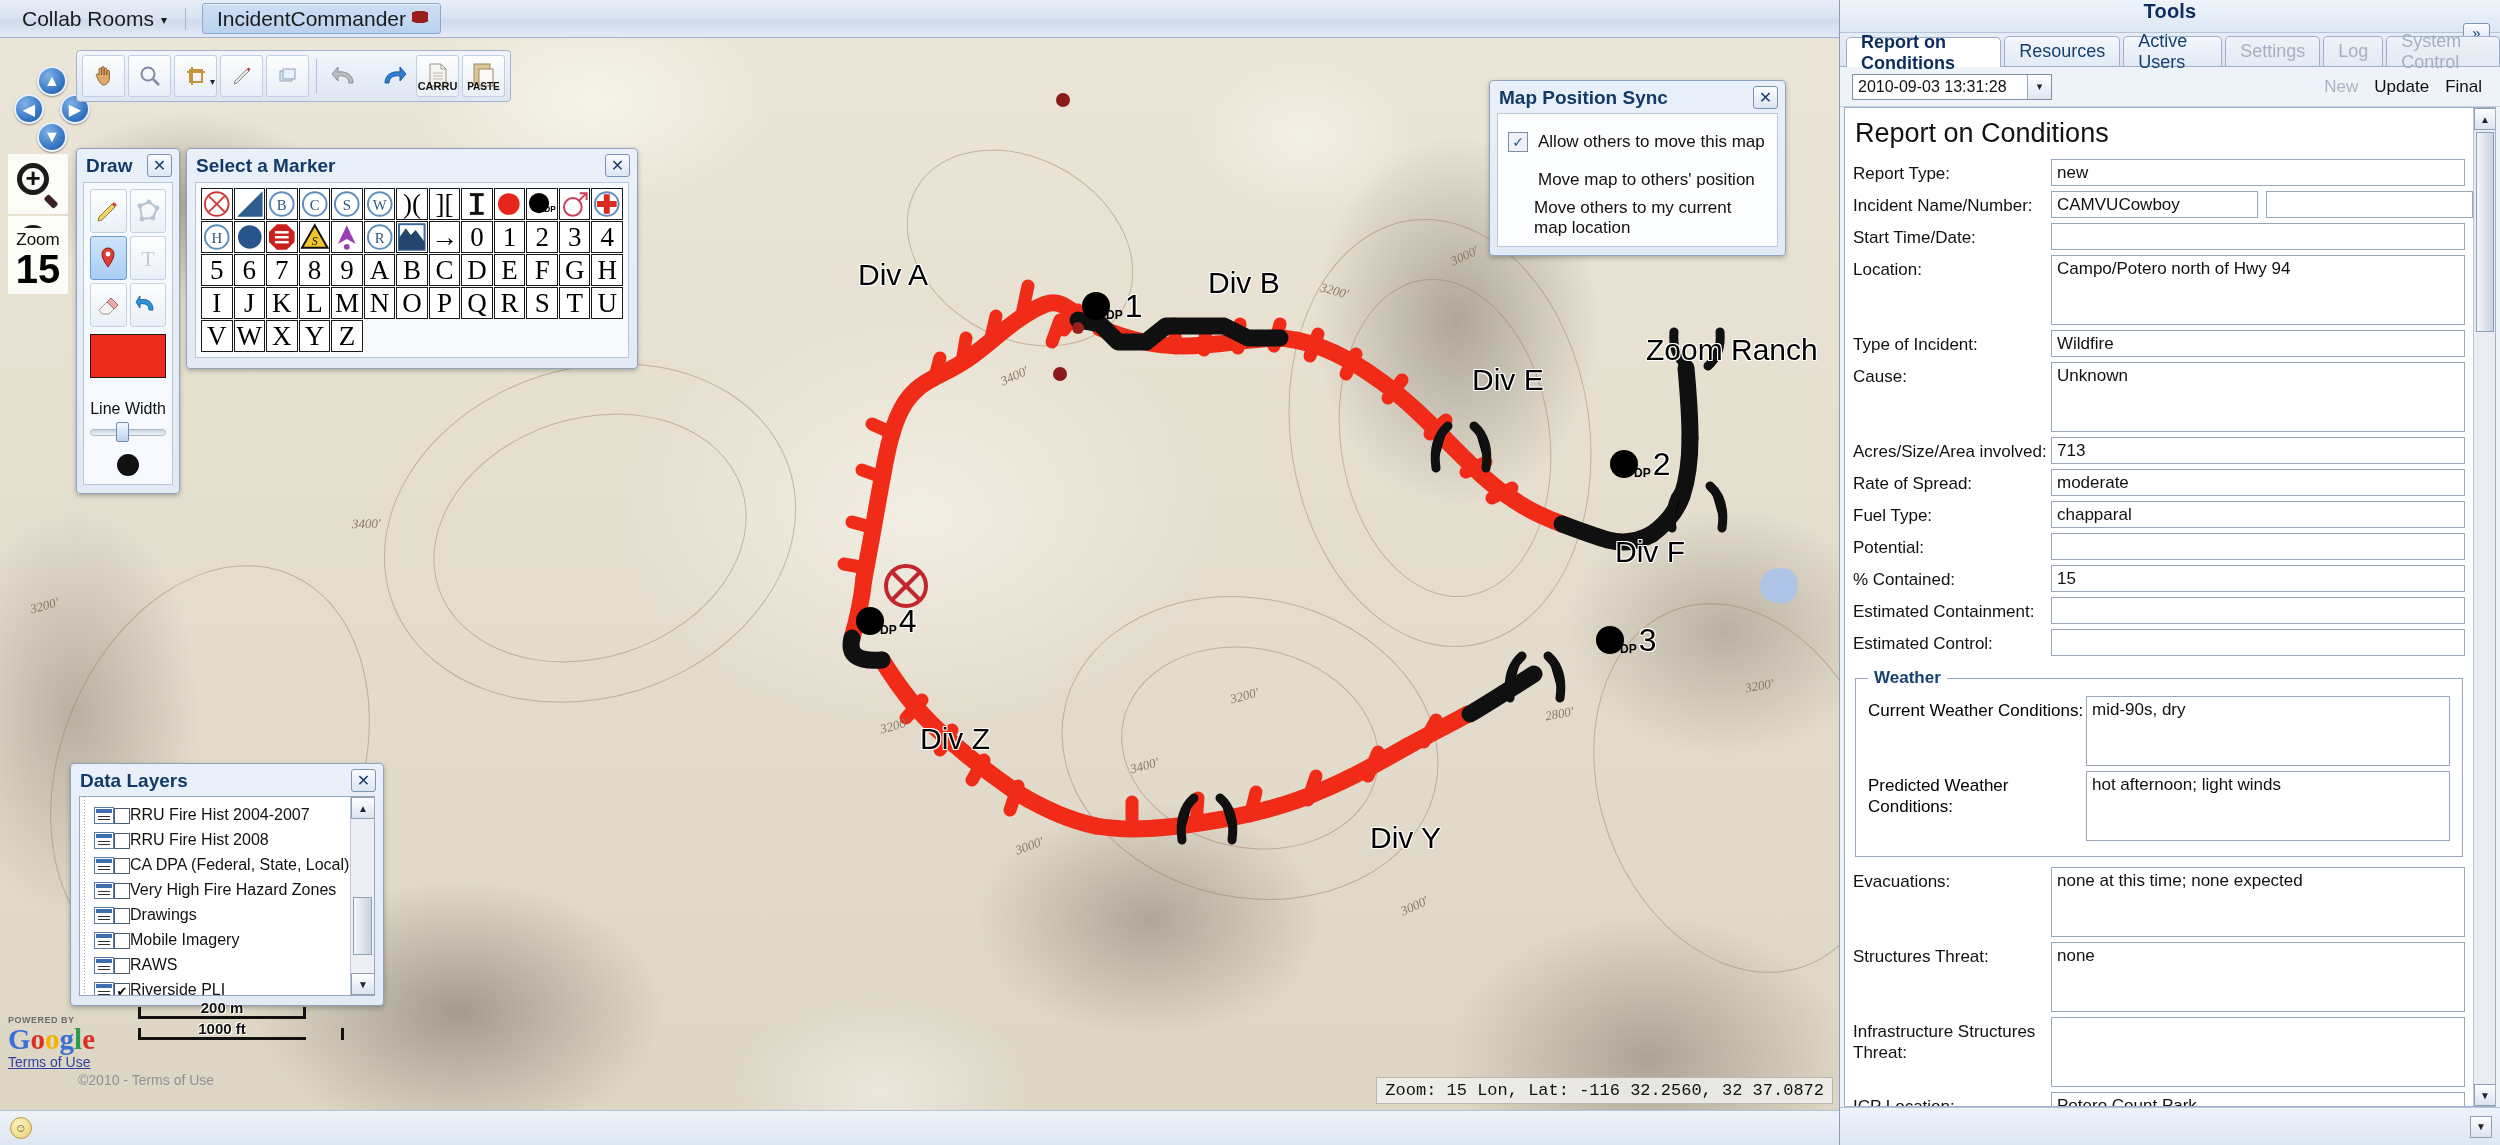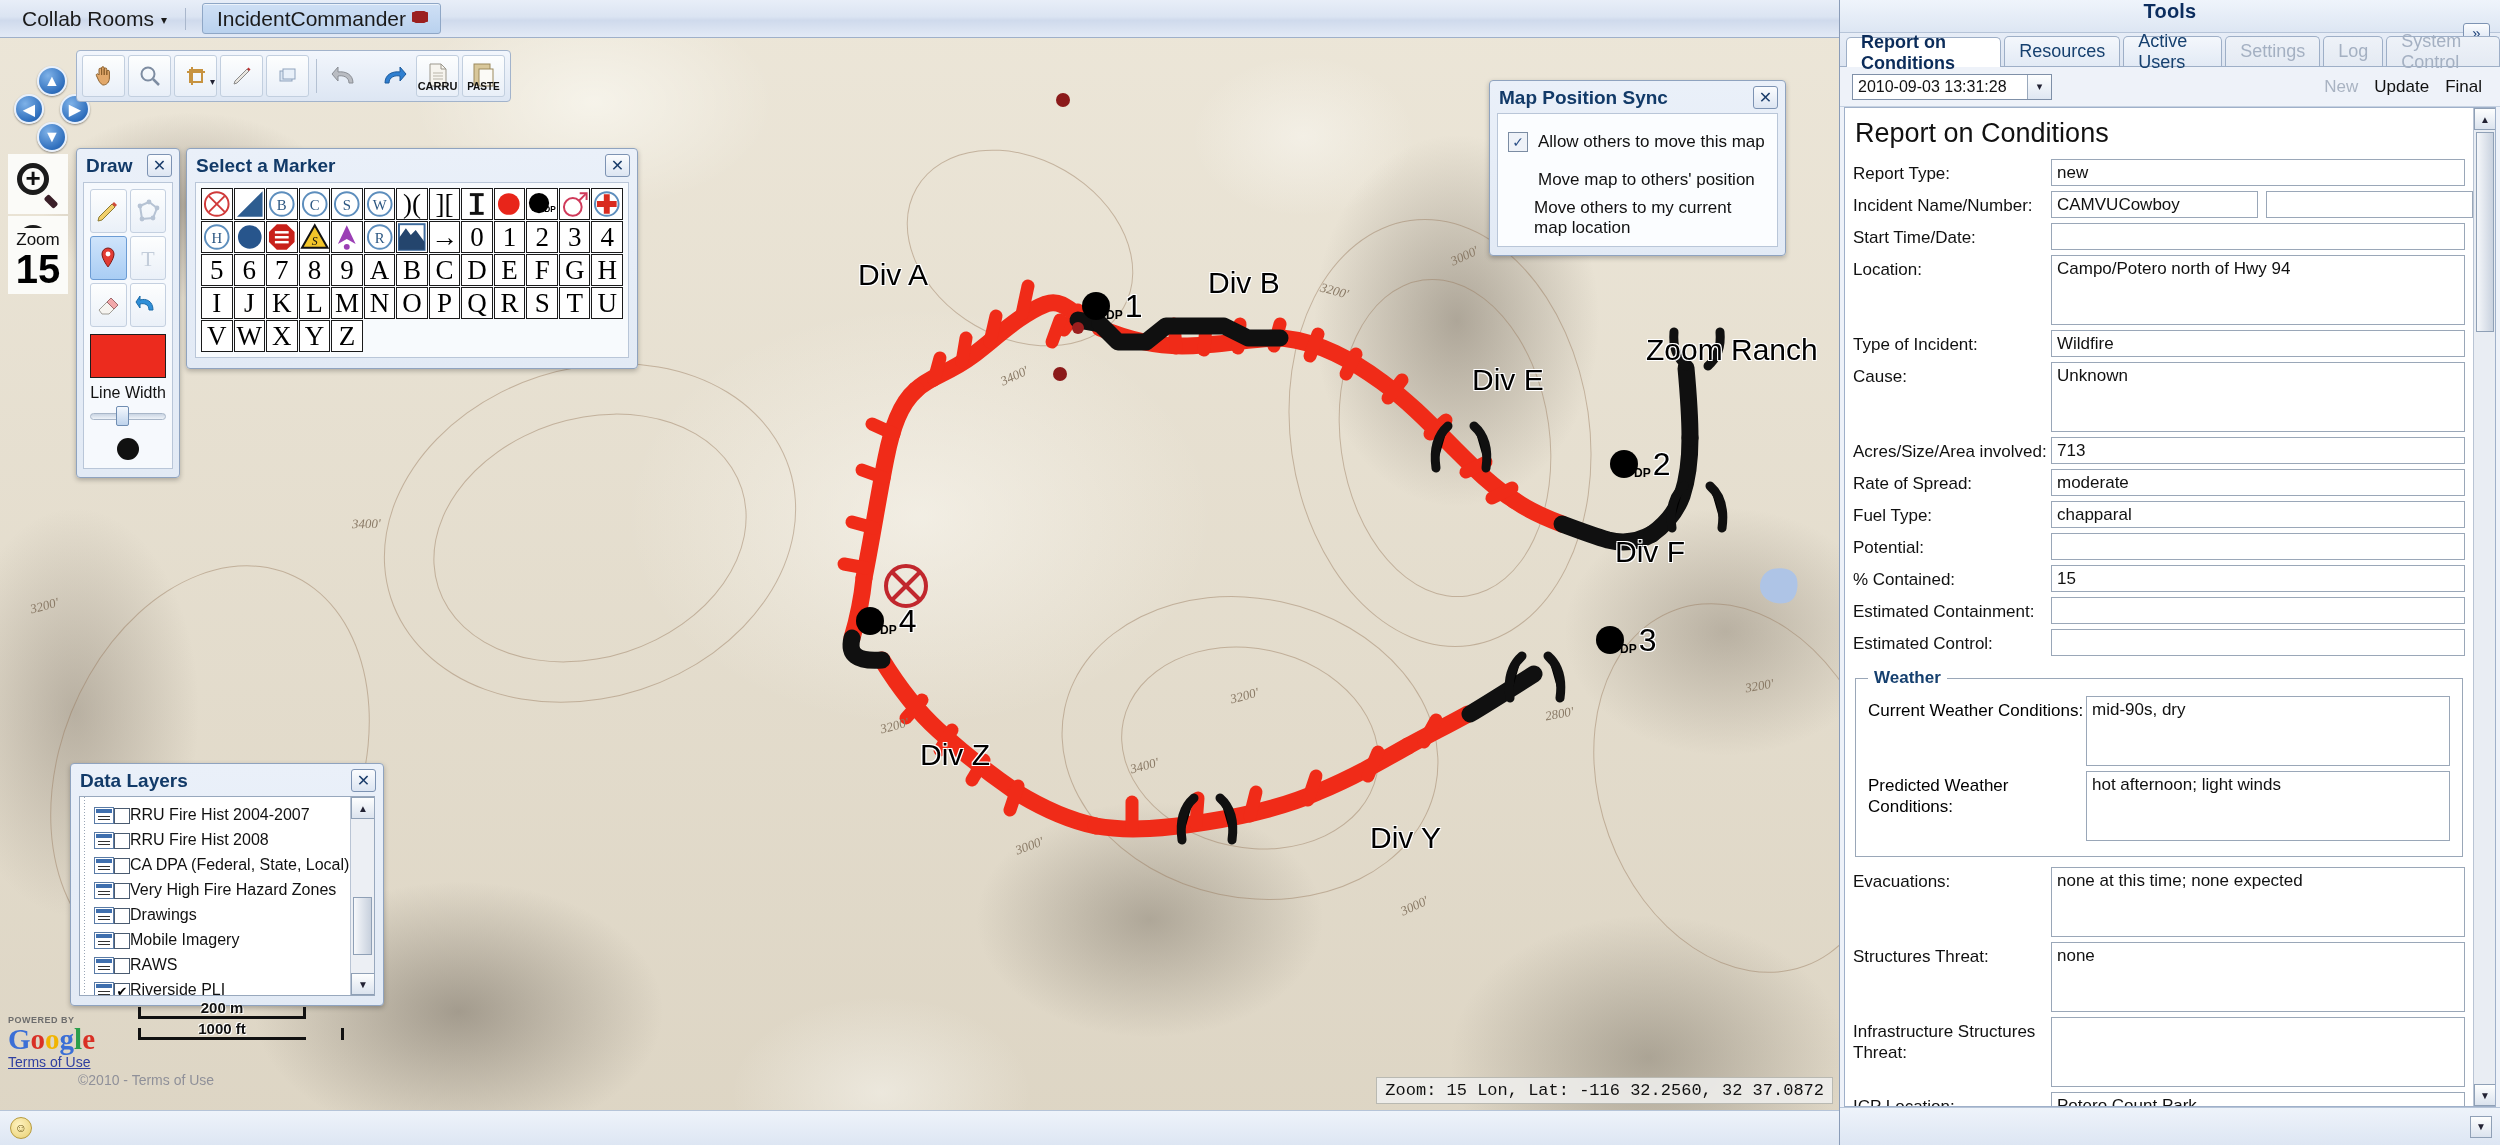--- a/index.html
+++ b/index.html
@@ -240,21 +240,21 @@
   #draw-panel { left:76px; top:110px; width:104px; }
   #draw-body { background:#f6f9fd; border:1px solid #b9c6d8; margin:2px 6px 8px 6px; padding:6px; }
   .dgrid { display:grid; grid-template-columns:repeat(2,1fr); gap:3px; }
   .dbtn {
     height:44px; border:1px solid #c4d0e0; border-radius:3px;
     background:linear-gradient(to bottom,#fdfefe,#eaf0f8);
     display:flex; align-items:center; justify-content:center;
   }
   .dbtn.sel { background:linear-gradient(to bottom,#cfe4fb,#a9cdf4); border-color:#6c9cd4; }
   #swatch { height:44px; margin-top:7px; background:#ec2b1e; border:1px solid #1d1d1d; }
-  .lw-cap { font-size:16px; text-align:center; margin-top:6px; color:#111; }
+  .lw-cap { font-size:16px; text-align:center; margin-top:22px; color:#111; }
   #lw-slider { position:relative; height:20px; margin-top:4px; }
   #lw-track {
     position:absolute; left:0; right:0; top:7px; height:7px; border-radius:4px;
     background:linear-gradient(to bottom,#c9d4e2,#eef3f9); border:1px solid #a8b6c8;
   }
   #lw-thumb {
     position:absolute; left:34%; top:0; width:13px; height:20px; border-radius:2px;
     background:linear-gradient(to bottom,#f4f8fd,#bed3ec); border:1px solid #6f8db2;
   }
   #lw-dot { width:22px; height:22px; border-radius:50%; background:#111; margin:12px auto 2px auto; }
@@ -473,21 +473,21 @@
         <div class="ctext" style="left: 30px; top: 560px; transform: rotate(-15deg);">3200'</div>
         <div class="ctext" style="left: 1745px; top: 640px; transform: rotate(-10deg);">3200'</div>
       </div>
 
     <div id="div-labels">
         <div class="divlabel" style="left: 858px; top: 220px;">Div A</div>
         <div class="divlabel" style="left: 1208px; top: 228px;">Div B</div>
         <div class="divlabel" style="left: 1472px; top: 325px;">Div E</div>
         <div class="divlabel" style="left: 1615px; top: 497px;">Div F</div>
         <div class="divlabel" style="left: 1370px; top: 783px;">Div Y</div>
-        <div class="divlabel" style="left: 920px; top: 700px;">Div Z</div>
+        <div class="divlabel" style="left: 920px; top: 684px;">Div Z</div>
         <div class="divlabel" style="left: 1646px; top: 295px;">Zoom Ranch</div>
       </div>
 
     <div id="dp-markers">
         <div class="dpmark" style="left: 1082px; top: 252px;">
           <span class="dot"></span>
           <span class="dp">DP</span>
           <span class="num">1</span>
         </div>
         <div class="dpmark" style="left: 1610px; top: 410px;">

